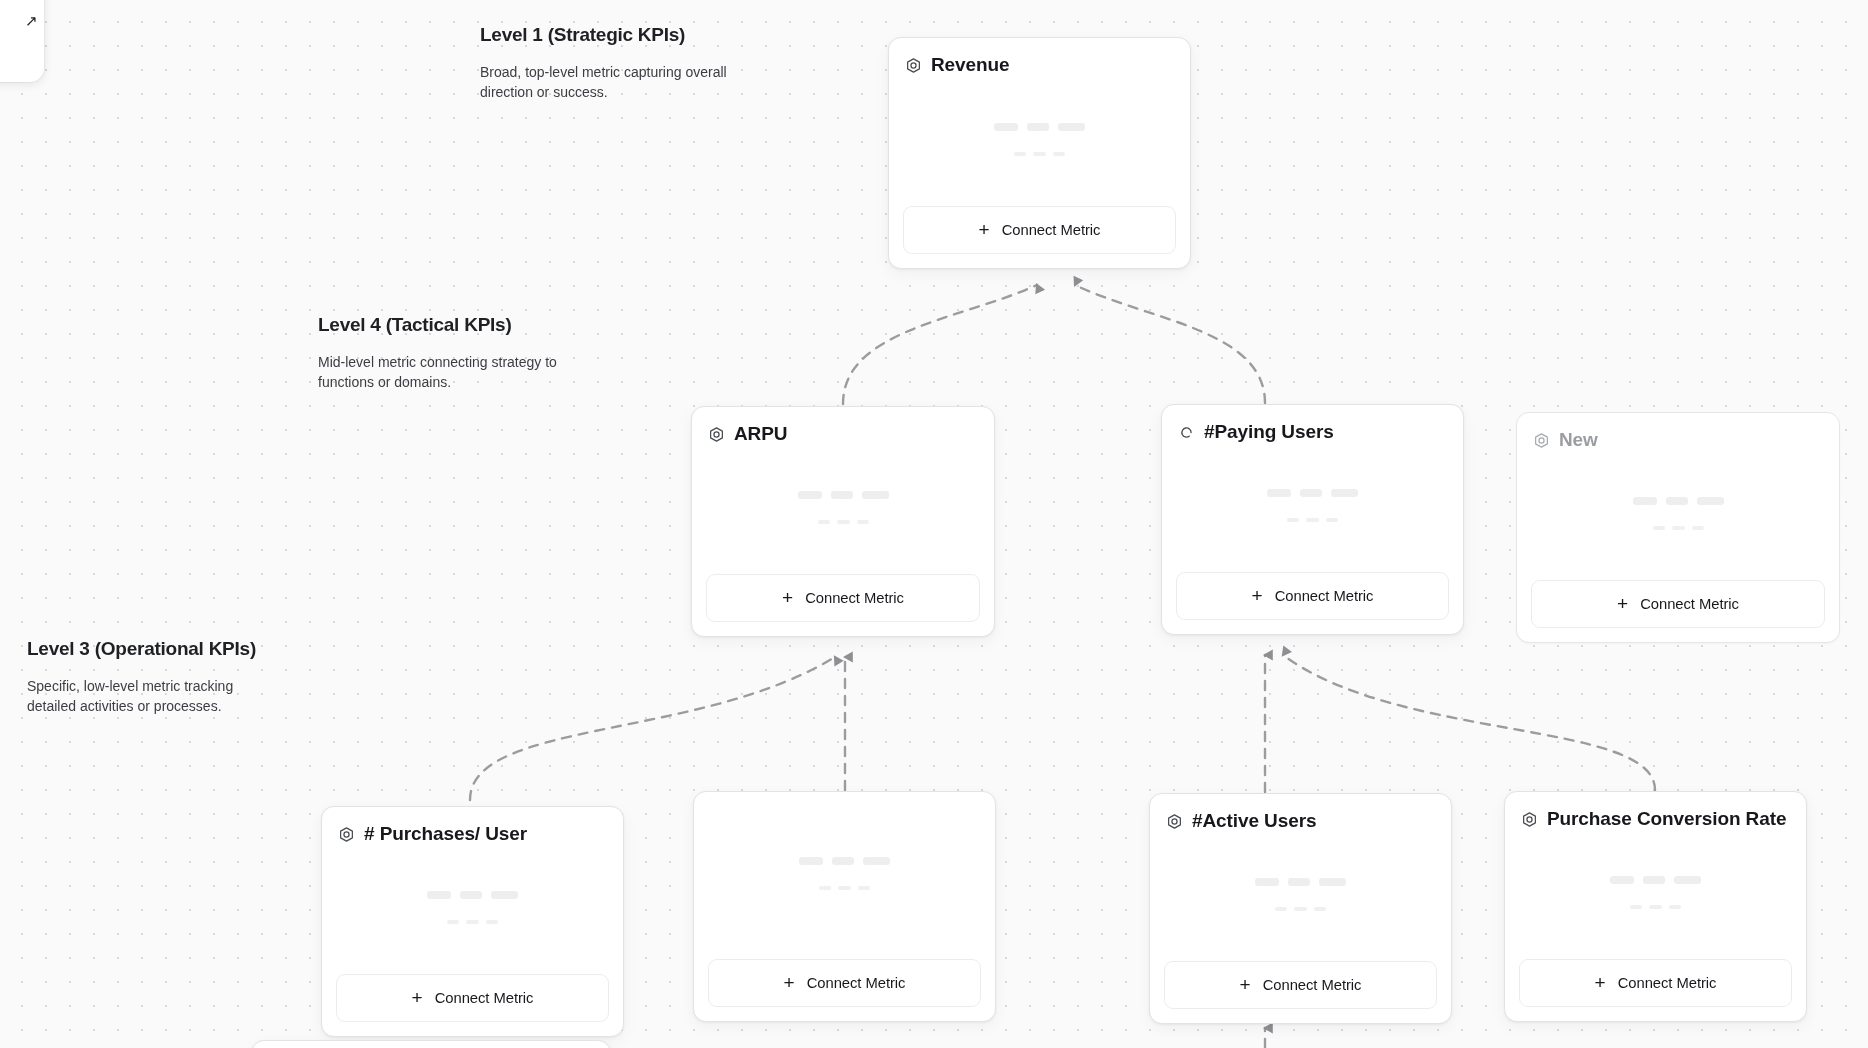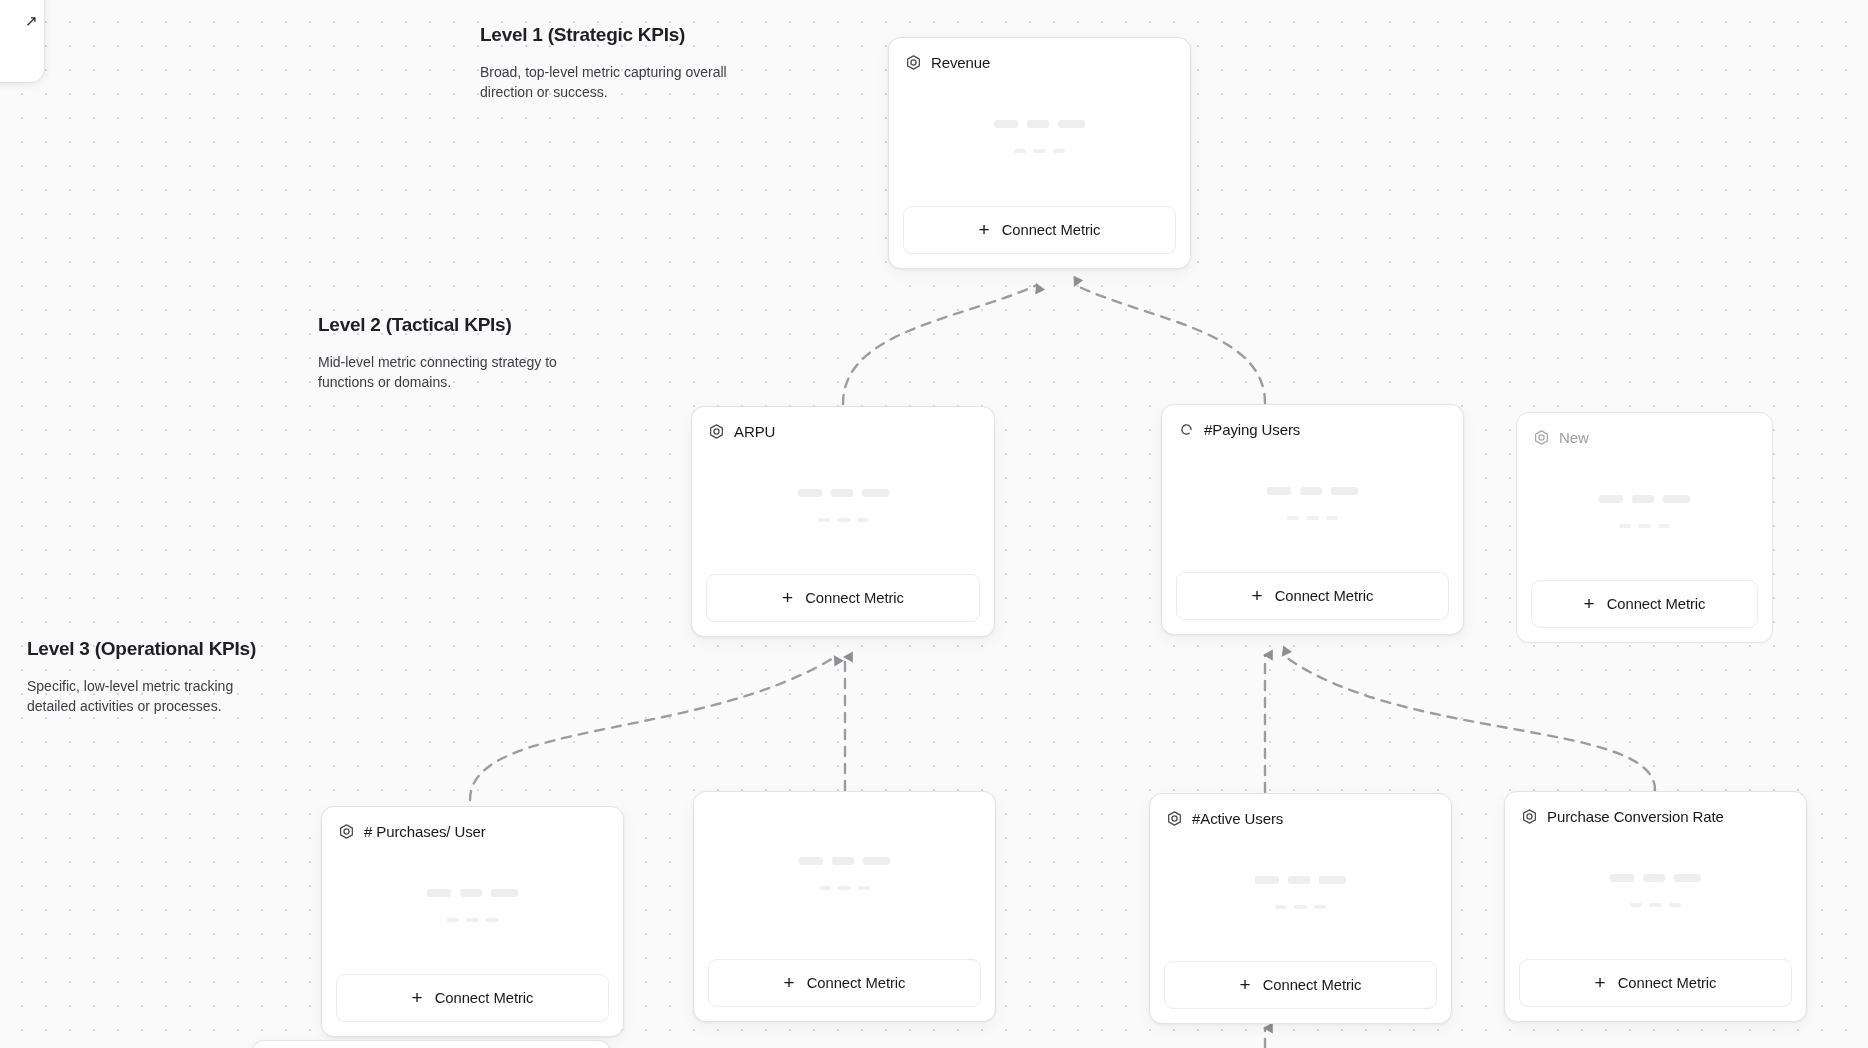--- a/index.html
+++ b/index.html
@@ -105,22 +105,22 @@
     width: 17px;
     height: 17px;
     flex: 0 0 17px;
     display: block;
     color: #4a4d53;
   }
   .card-icon svg { display: block; width: 17px; height: 17px; }
   .card.muted .card-icon { color: #a9abb0; }
 
   .card-title {
-    font-size: 15px;
-    font-weight: 400;
+    font-size: 19px;
+    font-weight: 700;
     color: #17181c;
     white-space: nowrap;
     letter-spacing: -0.1px;
   }
   .card.muted .card-title { color: #9b9da3; }
 
   
   .card-body {
     flex: 1 1 auto;
     display: flex;
@@ -205,21 +205,21 @@
 
     <path d="M 1265 1048 L 1265 1028" fill="none" stroke="#9b9ba0" stroke-width="2.4" stroke-dasharray="9 8" stroke-linecap="round" marker-end="url(#arrowUp)"></path>
   </svg>
 
   <div class="level-label" id="label-l1">
     <div class="level-title">Level 1 (Strategic KPIs)</div>
     <div class="level-desc">Broad, top-level metric capturing overall direction or success.</div>
   </div>
 
   <div class="level-label" id="label-l2">
-    <div class="level-title">Level 2 (Tactical KPIs)</div>
+    <div class="level-title">Level 4 (Tactical KPIs)</div>
     <div class="level-desc">Mid-level metric connecting strategy to functions or domains.</div>
   </div>
 
   <div class="level-label" id="label-l3">
     <div class="level-title">Level 3 (Operational KPIs)</div>
     <div class="level-desc">Specific, low-level metric tracking detailed activities or processes.</div>
   </div>
 
   <div class="card" style="left:888px; top:37px; width:303px; height:232px;">
     <div class="card-head">
@@ -297,21 +297,21 @@
         <span class="skel s2"></span>
         <span class="skel s3"></span>
       </div>
     </div>
     <button class="connect-btn">
       <span class="connect-plus">+</span>
       <span class="connect-label">Connect Metric</span>
     </button>
   </div>
 
-  <div class="card muted" style="left:1516px; top:412px; width:257px; height:231px;">
+  <div class="card muted" style="left:1516px; top:412px; width:324px; height:231px;">
     <div class="card-head">
       <span class="card-icon">
         <svg viewBox="0 0 24 24" fill="none" stroke="currentColor" stroke-width="1.8" stroke-linecap="round" stroke-linejoin="round">
           <path d="M12 2.6 20.3 7.3v9.4L12 21.4 3.7 16.7V7.3z"></path>
           <circle cx="12" cy="12" r="3.6"></circle>
         </svg>
       </span>
       <span class="card-title">New</span>
     </div>
     <div class="card-body">

